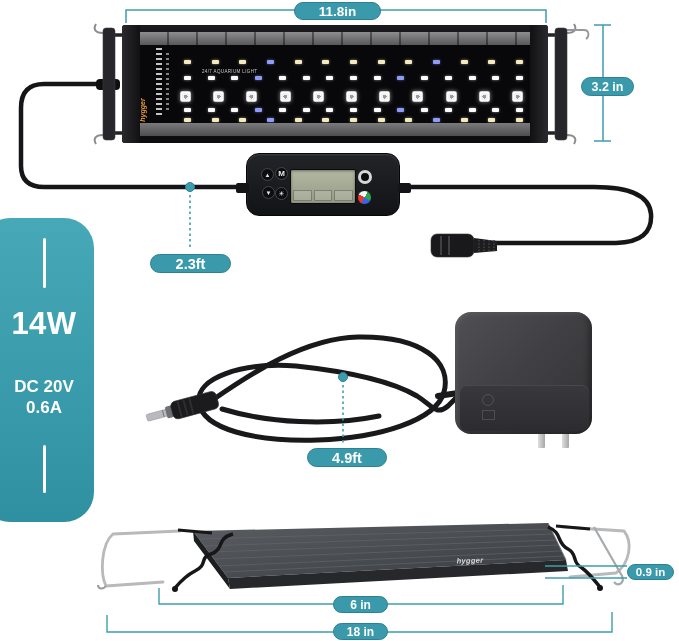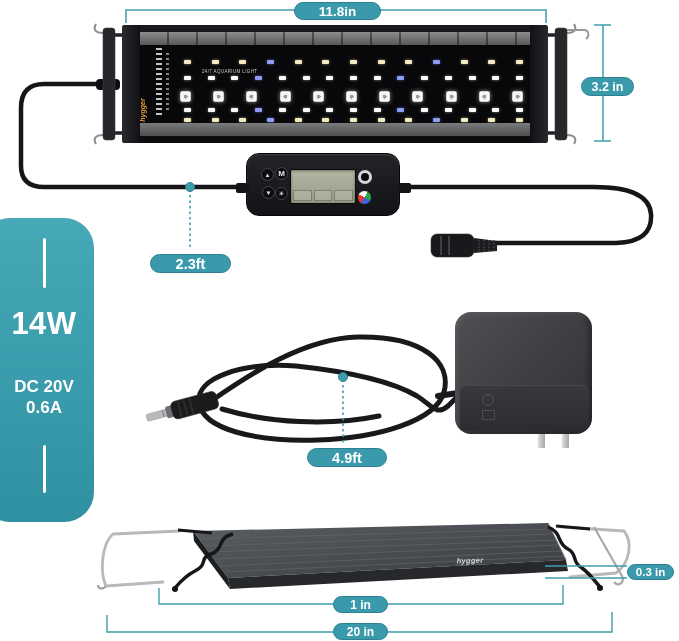--- a/index.html
+++ b/index.html
@@ -327,17 +327,17 @@
       <div class="fm" id="fm-square"></div>
     </div>
   </div>
 
   <div id="hygger-bottom">hygger</div>
 
   <div class="pill" id="pill-width">11.8in</div>
   <div class="pill" id="pill-height">3.2 in</div>
   <div class="pill" id="pill-cable1">2.3ft</div>
   <div class="pill" id="pill-cable2">4.9ft</div>
-  <div class="pill" id="pill-thick">0.3 in</div>
-  <div class="pill" id="pill-12">1 in</div>
-  <div class="pill" id="pill-18">20 in</div>
+  <div class="pill" id="pill-thick">0.9 in</div>
+  <div class="pill" id="pill-12">6 in</div>
+  <div class="pill" id="pill-18">18 in</div>
 
 </div>
 
 </body></html>

